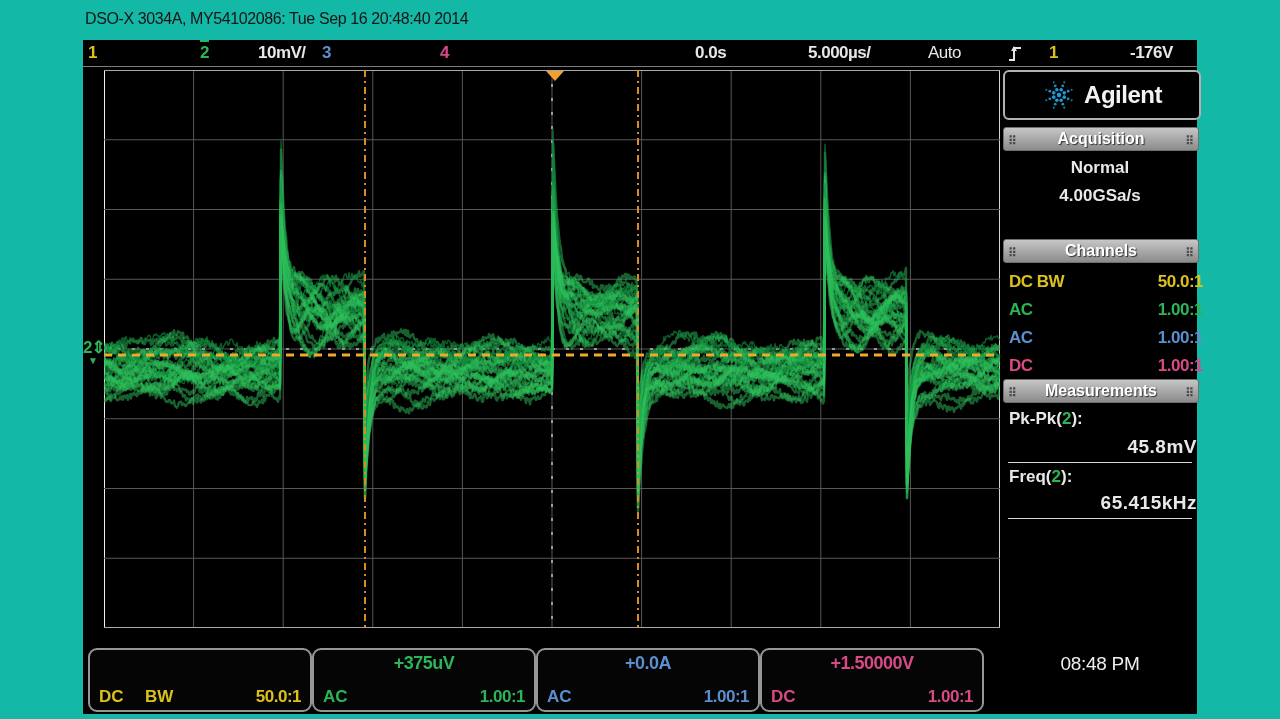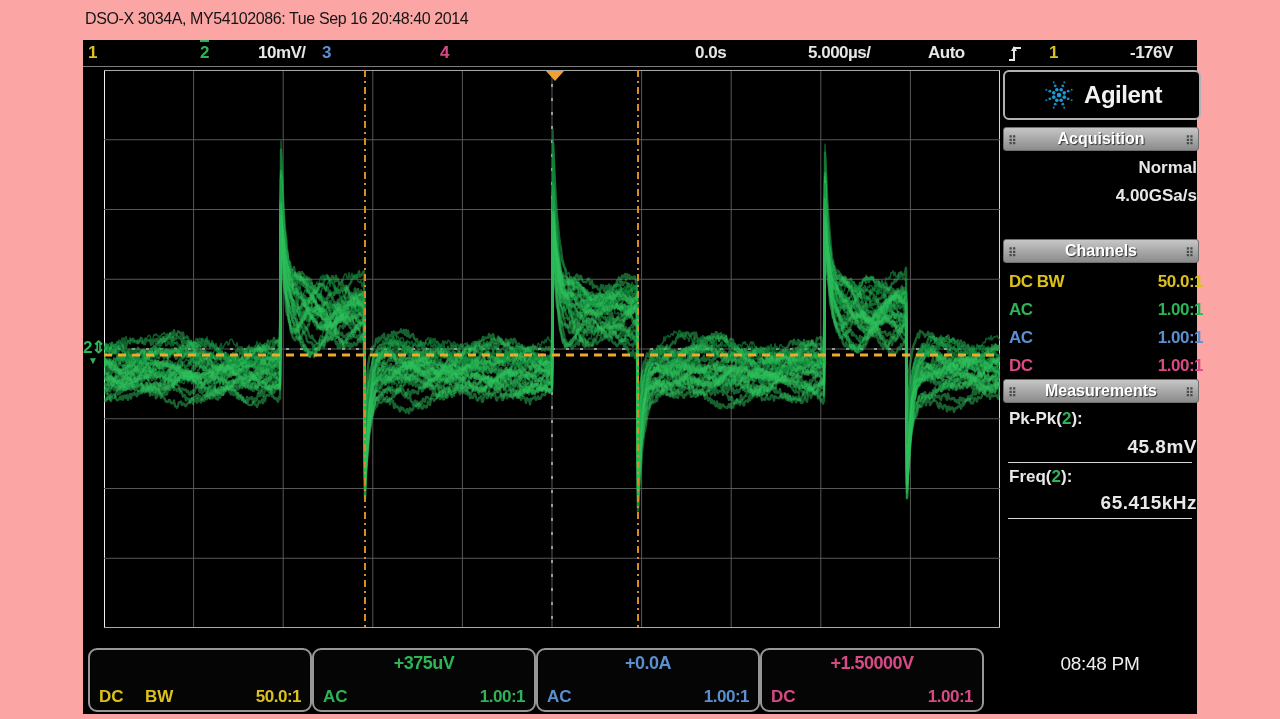--- a/index.html
+++ b/index.html
@@ -1,16 +1,16 @@
 <!DOCTYPE html>
 <html><head>
 <meta charset="utf-8">
 <style>
   html,body{margin:0;padding:0;background:#ffffff;}
-  #stage{position:relative;width:1280px;height:719px;background:#fca5a5;overflow:hidden;
+  #stage{position:relative;width:1280px;height:719px;background:#14b8a6;overflow:hidden;
          font-family:"Liberation Sans",sans-serif;}
   #model-title{position:absolute;left:85px;top:10px;font-size:16px;color:#151515;
                letter-spacing:-0.4px;white-space:nowrap;}
   #screen{position:absolute;left:83px;top:40px;width:1114px;height:674px;background:#000;}
 
   
   .sb{position:absolute;top:0;height:26px;line-height:26px;font-size:17px;font-weight:bold;
       letter-spacing:-0.5px;white-space:nowrap;}
   #statusbar-sep{position:absolute;left:0;top:26px;width:1114px;height:1px;background:#7d7d7d;}
   .c-y{color:#dcc11c;} .c-g{color:#2db457;} .c-b{color:#5b8fd0;} .c-m{color:#d84a86;}
@@ -27,21 +27,21 @@
   .panel{position:absolute;left:920px;width:194px;}
   #logo-box{top:30px;height:46px;border:2px solid #b2b2b2;border-radius:6px;background:#000;
             display:flex;align-items:center;justify-content:center;gap:8px;}
   #logo-text{color:#f2f2f2;font-size:24px;font-weight:bold;letter-spacing:-0.5px;}
   .sec-header{height:22px;line-height:22px;background:linear-gradient(#c6c6c6,#8b8b8b);
               border:1px solid #6f6f6f;border-radius:3px;text-align:center;color:#ffffff;
               font-size:16px;font-weight:bold;text-shadow:1px 1px 1px #333;}
   .grip{position:absolute;top:2px;font-size:12px;color:#4a4a4a;text-shadow:none;}
   .grip.l{left:4px;} .grip.r{right:4px;}
   .panel-line{position:absolute;left:920px;width:184px;margin-left:5px;height:1px;background:#d9d9d9;}
-  .p-center{text-align:right;color:#e8e8e8;font-size:17px;font-weight:bold;height:26px;line-height:26px;}
+  .p-center{text-align:center;color:#e8e8e8;font-size:17px;font-weight:bold;height:26px;line-height:26px;}
   .ch-row{height:28px;line-height:28px;font-size:17px;font-weight:bold;padding:0 6px;
           display:flex;justify-content:space-between;letter-spacing:-0.5px;}
   .m-label{color:#e8e8e8;font-size:17px;font-weight:bold;height:26px;line-height:26px;padding-left:6px;}
   .m-value{color:#e8e8e8;font-size:19px;font-weight:bold;height:26px;line-height:26px;
            text-align:right;padding-right:10px;letter-spacing:0.5px;}
 
   
   .chan-box{position:absolute;top:608px;width:220px;height:60px;border:2px solid #969696;
             border-radius:9px;background:#050505;}
   .chan-offset{text-align:center;margin-top:3px;font-size:18px;font-weight:bold;letter-spacing:-0.5px;}
@@ -62,21 +62,21 @@
   <div id="screen">
 
     <div>
       <span class="sb c-y" style="left:5px">1</span>
       <span class="sb c-g" style="left:117px"><span class="ovl">2</span></span>
       <span class="sb c-w" style="left:163px">10mV/</span>
       <span class="sb c-b" style="left:239px">3</span>
       <span class="sb c-m" style="left:357px">4</span>
       <span class="sb c-w" style="left:600px">0.0s</span>
       <span class="sb c-w" style="left:713px">5.000µs/</span>
-      <span class="sb c-w" style="left:833px;font-weight:bold">Auto</span>
+      <span class="sb c-w" style="left:833px;font-weight:normal">Auto</span>
       <span class="sb" style="left:925px">
         <svg width="14" height="22" viewBox="0 0 14 22" style="vertical-align:middle">
           <polyline points="1,17 6,17 6,5 13,5" fill="none" stroke="#e6e6e6" stroke-width="2"></polyline>
           <polygon points="3,8 9,8 6,3" fill="#e6e6e6"></polygon>
         </svg>
       </span>
       <span class="sb c-y" style="left:966px">1</span>
       <span class="sb c-w" style="left:1035px">-176V</span>
       <div id="statusbar-sep"></div>
     </div>

